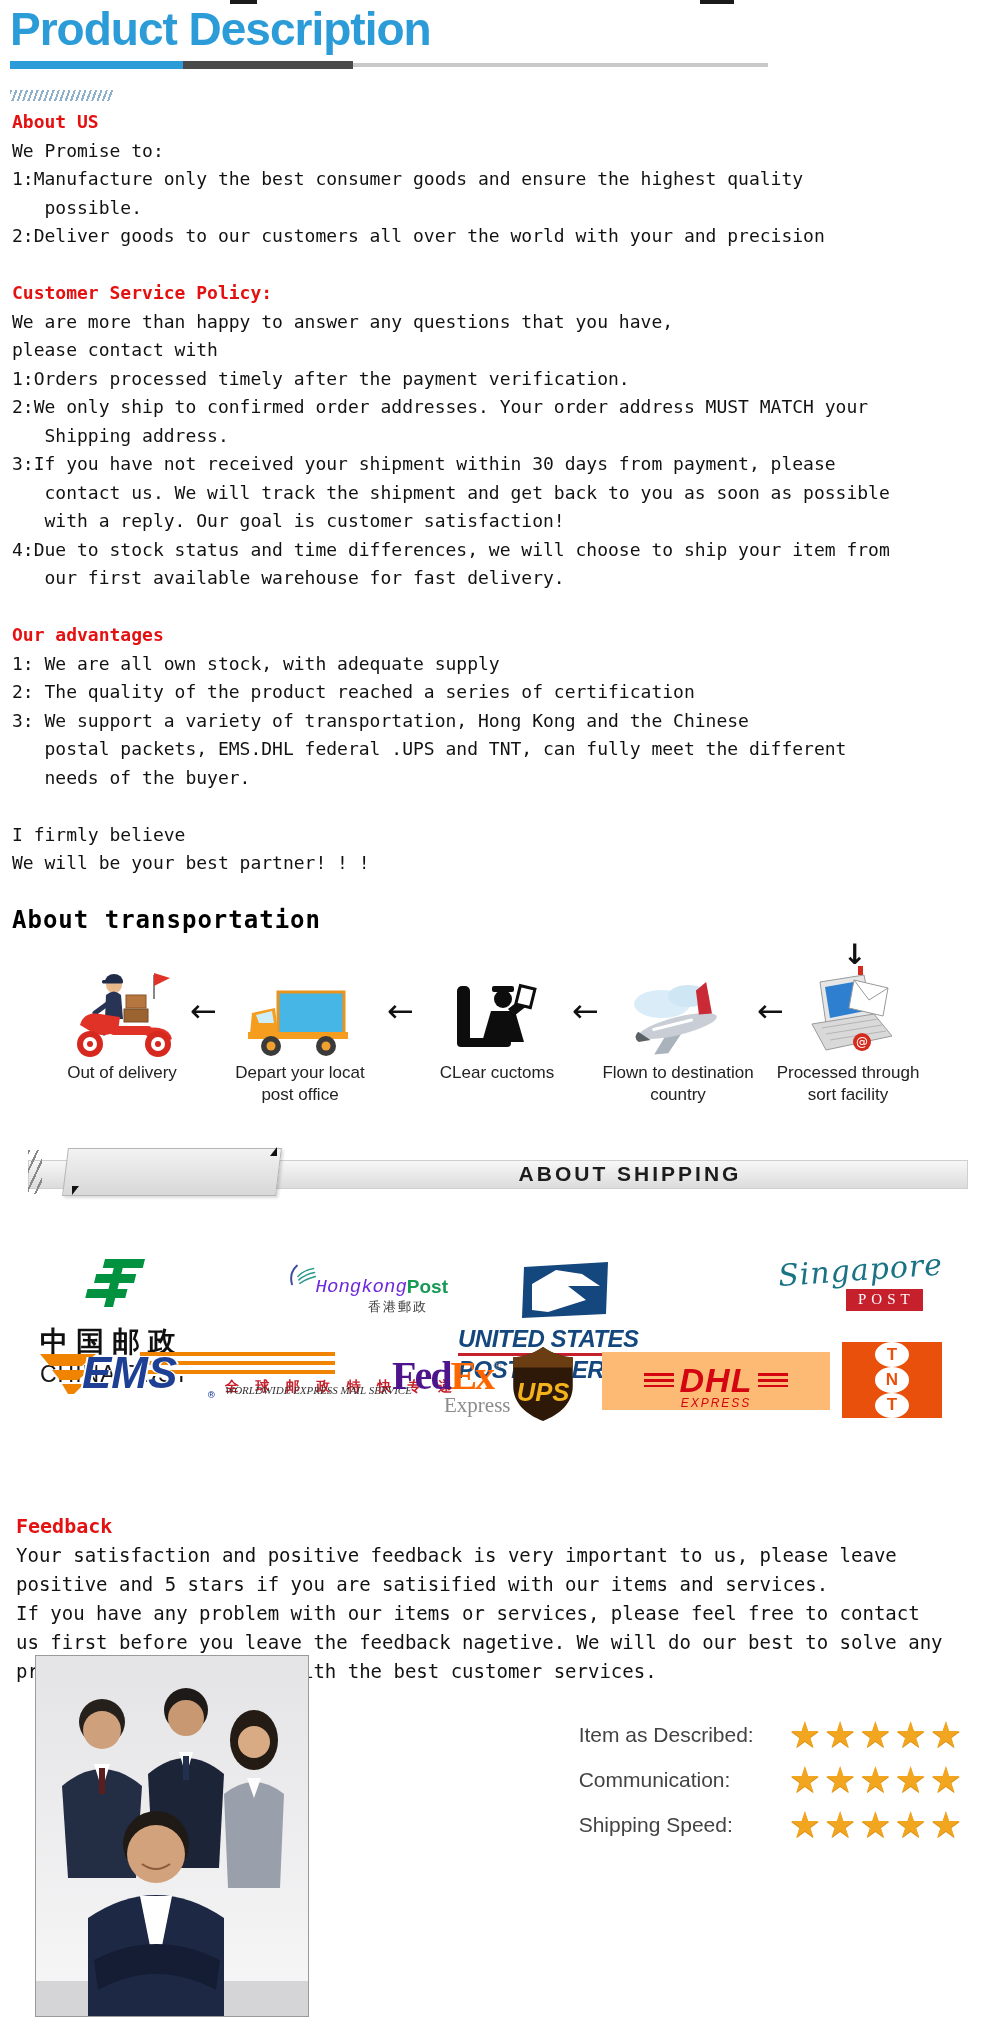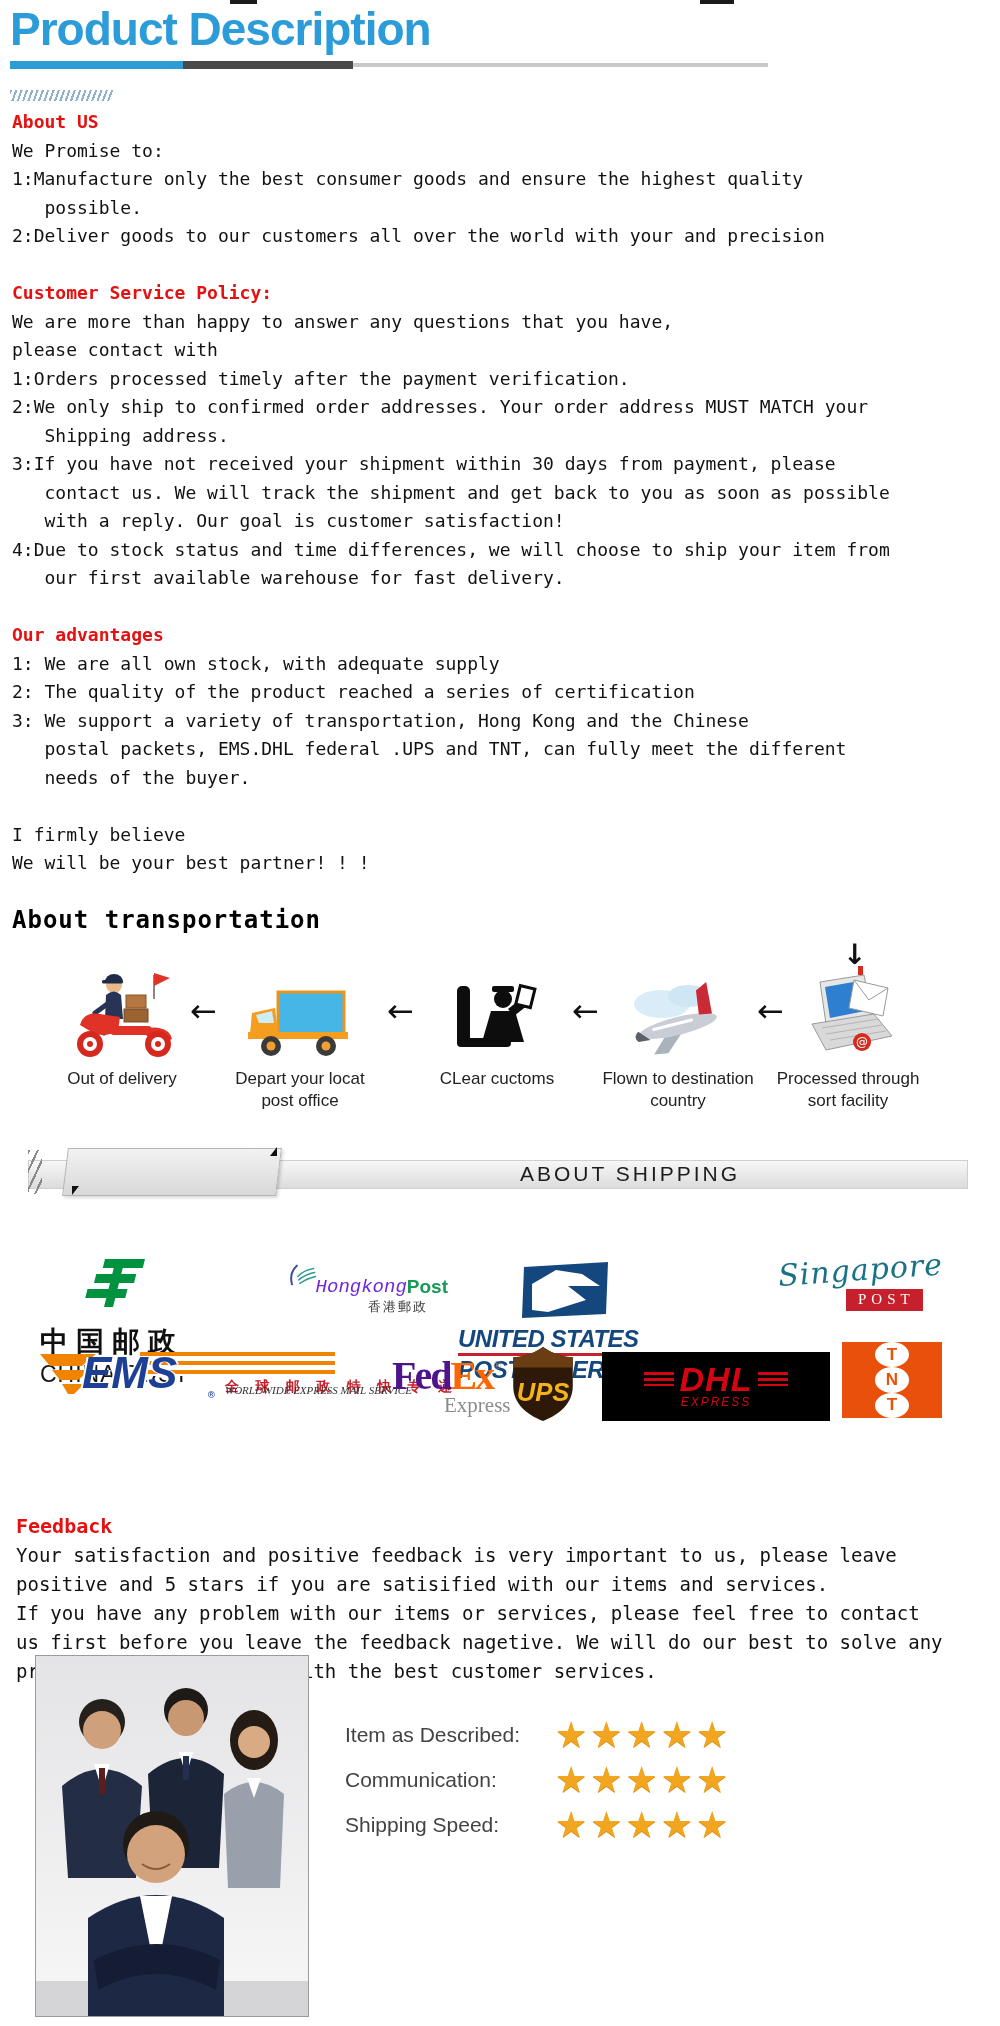--- a/index.html
+++ b/index.html
@@ -24,41 +24,41 @@
   .textcol{position:absolute;left:12px;top:108px;width:960px;font-size:18px;line-height:28.5px;}
   .sec{margin:0 0 28.5px 0;}
   .sec .hd{color:#E51010;font-weight:bold;}
   .sec .bd{white-space:pre-wrap;color:#121212;}
   .transport-hd{font-size:24px;font-weight:bold;color:#000;margin-top:15px;letter-spacing:1px;}
 
   
   .transport{position:absolute;left:15px;top:950px;width:960px;height:175px;}
   .step{position:absolute;width:160px;text-align:center;}
   .step .icon{height:112px;display:flex;align-items:flex-end;justify-content:center;}
-  .step .lbl{margin-top:6px;font-size:17px;line-height:22px;color:#222;white-space:pre-line;
+  .step .lbl{font-size:17px;line-height:22px;color:#222;white-space:pre-line;
              font-family:"Liberation Sans","DejaVu Sans",sans-serif;text-align:center;}
   .flow-arrow{position:absolute;top:42px;font-size:32px;color:#111;font-family:"DejaVu Sans",sans-serif;}
   .down-arrow{position:absolute;top:-12px;font-size:28px;font-weight:bold;color:#111;
               font-family:"DejaVu Sans",sans-serif;}
 
   
   .banner{position:absolute;left:20px;top:1148px;width:948px;height:52px;}
   .banner .bar{position:absolute;left:8px;top:12px;right:0;height:27px;
                background:linear-gradient(#f7f7f7,#dcdcdc);border:1px solid #cfcfcf;}
   .banner .tab{position:absolute;left:45px;top:0;width:212px;height:46px;
                background:linear-gradient(#f2f2f2,#d8d8d8);border:1px solid #b5b5b5;
                transform:skewX(-7deg);box-shadow:2px 2px 3px rgba(0,0,0,.15);}
   .banner .fold{position:absolute;width:0;height:0;}
   .banner .f1{left:250px;top:-1px;border-left:7px solid transparent;border-bottom:9px solid #111;}
   .banner .f2{left:52px;top:38px;border-right:7px solid transparent;border-top:9px solid #111;}
   .banner .slash{position:absolute;left:8px;top:2px;width:14px;height:44px;
                  background:repeating-linear-gradient(115deg,#888 0 2px,transparent 2px 8px);}
   .banner .cap{position:absolute;left:320px;top:14px;width:580px;text-align:center;
                font-family:"Liberation Sans","DejaVu Sans",sans-serif;font-size:21px;
-               letter-spacing:3px;color:#1c1c1c;}
+               letter-spacing:3px;color:#1c1c1c;font-weight:bold;}
 
   
   .lg{position:absolute;flex-direction:column;}
   .china{left:40px;top:1255px;display:flex;align-items:center;gap:10px;}
   .cp-cjk{font-size:28px;font-weight:bold;letter-spacing:8px;color:#101010;white-space:nowrap;}
   .cp-lat{font-size:23px;letter-spacing:1px;color:#161616;font-family:"Liberation Sans",sans-serif;}
   .hk{left:288px;top:1252px;width:160px;}
   .hk-row{display:flex;align-items:flex-end;}
   .hk-name1{font-family:Liberation Mono, monospace;font-style:italic;font-size:19px;color:#6d28d9;}
   .hk-name2{font-family:"Liberation Sans",sans-serif;font-weight:bold;font-size:19px;color:#169a55;}
@@ -83,22 +83,22 @@
   .ems-cjk{position:absolute;left:185px;top:30px;color:#C5202C;font-size:14px;font-weight:bold;
            letter-spacing:4px;white-space:nowrap;}
   .ems-sub{position:absolute;left:185px;top:36px;font-size:11px;color:#333;font-style:italic;
            font-family:Liberation Serif, serif;white-space:nowrap;}
   .fedex{left:392px;top:1352px;font-family:Liberation Serif, serif;}
   .fx1{font-size:40px;font-weight:bold;color:#4D148C;letter-spacing:-2px;}
   .fx2{font-size:40px;font-weight:bold;color:#FF6600;letter-spacing:-2px;}
   .fx-reg{font-size:11px;color:#888;vertical-align:20px;}
   .fx-sub{font-size:21px;color:#8b8b8b;margin:-6px 0 0 52px;}
   .ups{left:510px;top:1345px;}
-  .dhl{left:602px;top:1352px;width:228px;height:69px;background:#000000;display:flex;
-       flex-direction:column;align-items:center;justify-content:center;}
+  .dhl{left:602px;top:1352px;width:228px;height:58px;background:#fdba74;display:flex;
+       flex-direction:column;align-items:center;justify-content:flex-end;}
   .dhl-row{display:flex;align-items:center;gap:6px;}
   .dhl-word{font-family:"Liberation Sans",sans-serif;font-weight:bold;font-style:italic;
             font-size:34px;color:#D40511;letter-spacing:1px;line-height:30px;}
   .dhl-stripe{width:30px;height:14px;background:repeating-linear-gradient(180deg,#D40511 0 3px,transparent 3px 6px);}
   .dhl-sub{font-family:"Liberation Sans",sans-serif;font-style:italic;font-size:12px;color:#D40511;
            letter-spacing:2px;margin-top:1px;}
   .tnt{left:842px;top:1342px;width:100px;height:76px;background:#E8500B;display:flex;
        align-items:center;justify-content:center;}
   .tnt-c{width:30px;height:30px;border-radius:50%;background:#fff;color:#E8500B;font-weight:bold;
          font-family:"Liberation Sans",sans-serif;font-size:17px;display:flex;align-items:center;
@@ -106,21 +106,21 @@
 
   
   .feedback{position:absolute;left:16px;top:1512px;width:975px;}
   .feedback .hd{color:#E51010;font-weight:bold;font-size:20px;line-height:29px;}
   .feedback .bd{white-space:pre-wrap;font-size:19px;line-height:29px;color:#121212;}
 
   
   .photo{position:absolute;left:35px;top:1655px;width:272px;height:360px;border:1px solid #9a9a9a;}
   .ratings{position:absolute;left:345px;top:1712px;width:620px;
            font-family:"Liberation Sans","DejaVu Sans",sans-serif;}
-  .rrow{display:flex;align-items:center;height:45px;}
+  .rrow{display:flex;align-items:center;height:45px;justify-content:flex-end;}
   .rlbl{width:210px;font-size:21px;color:#434343;}
   .rstars{font-size:36px;color:#F2A51F;letter-spacing:3px;line-height:36px;
           font-family:"DejaVu Sans",sans-serif;text-shadow:0 1px 0 #d98c12;}
 </style>
 </head>
 <body>
 
 <div class="page">
 
   <div class="top-dash d1"></div>

